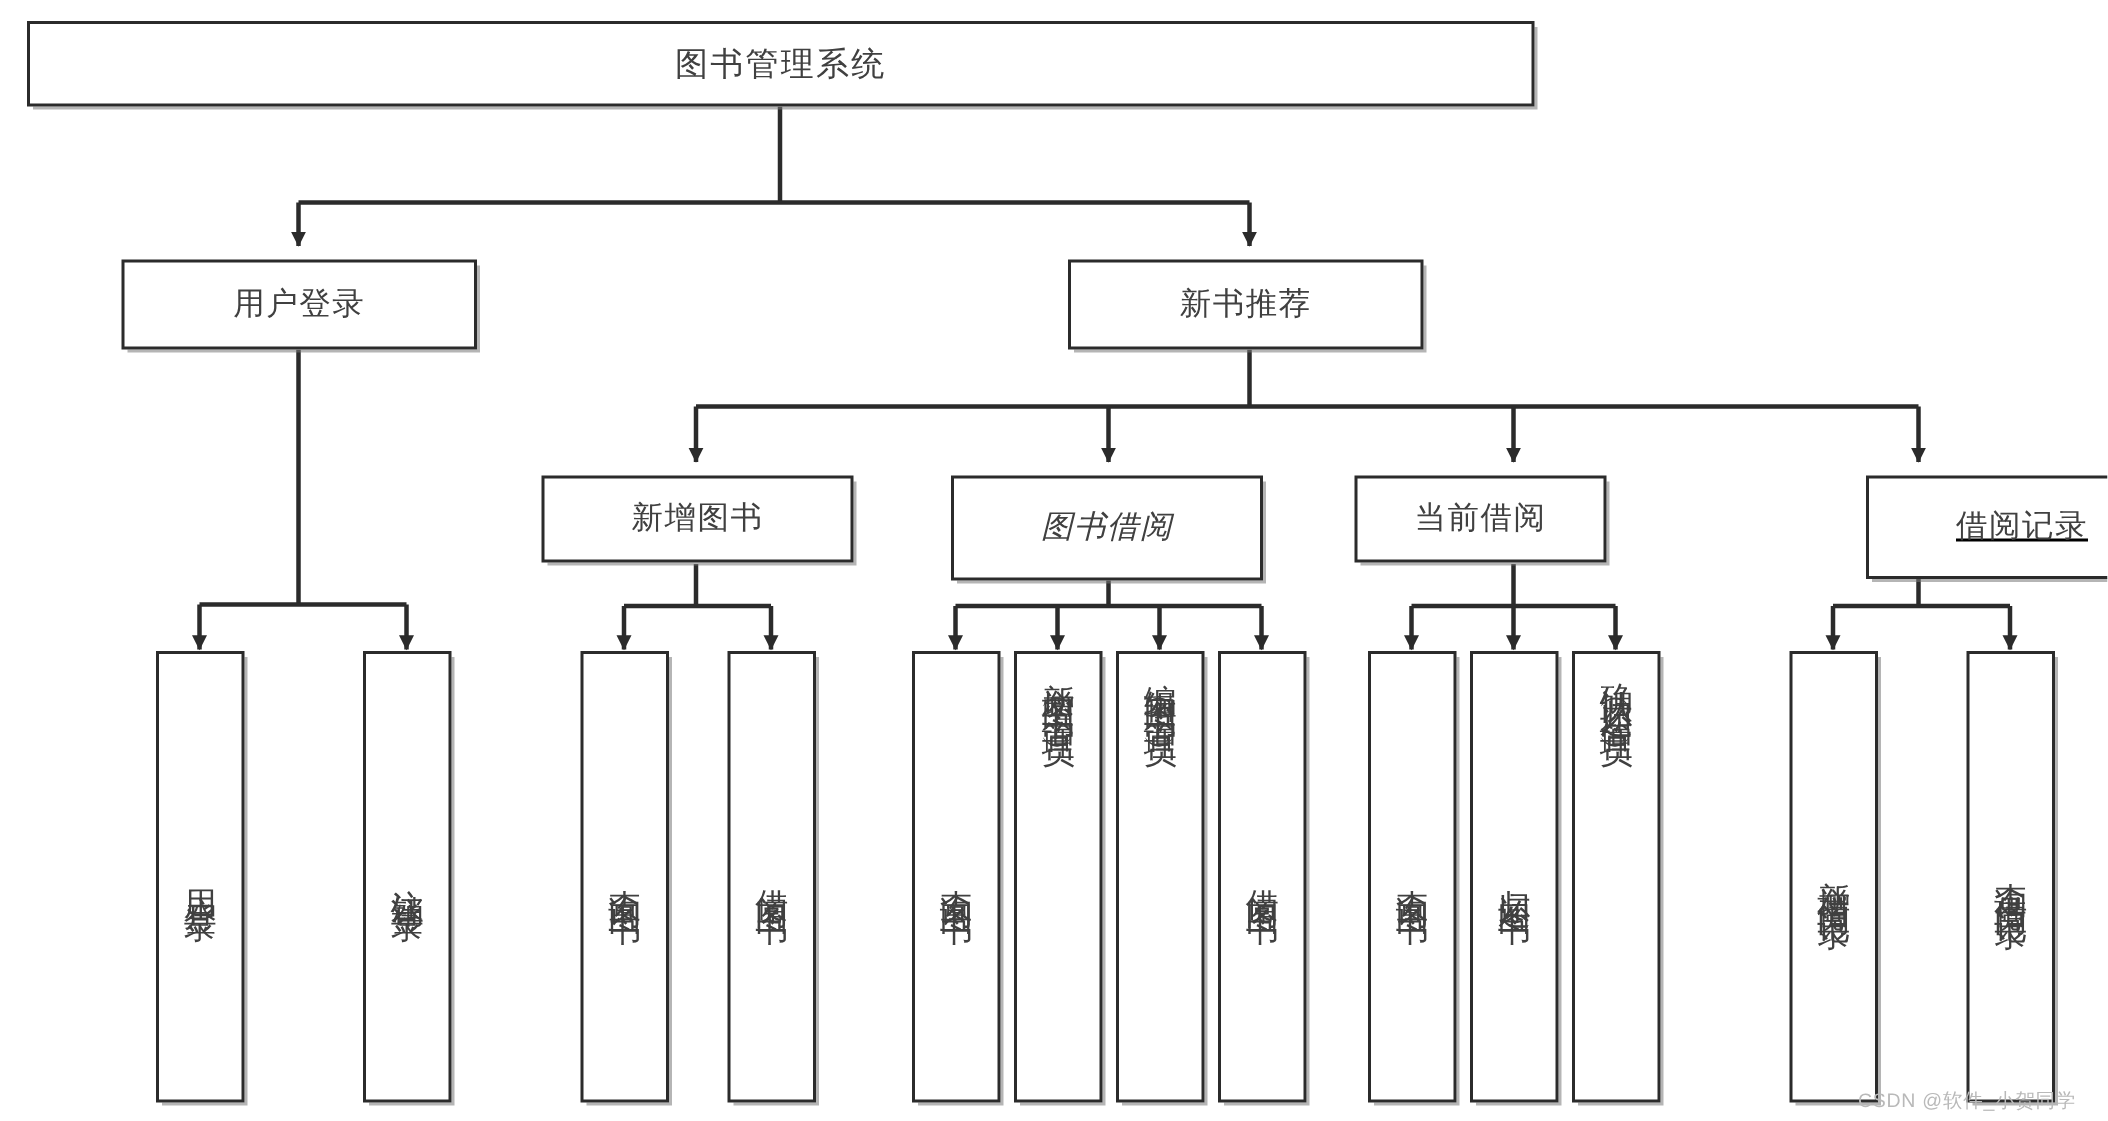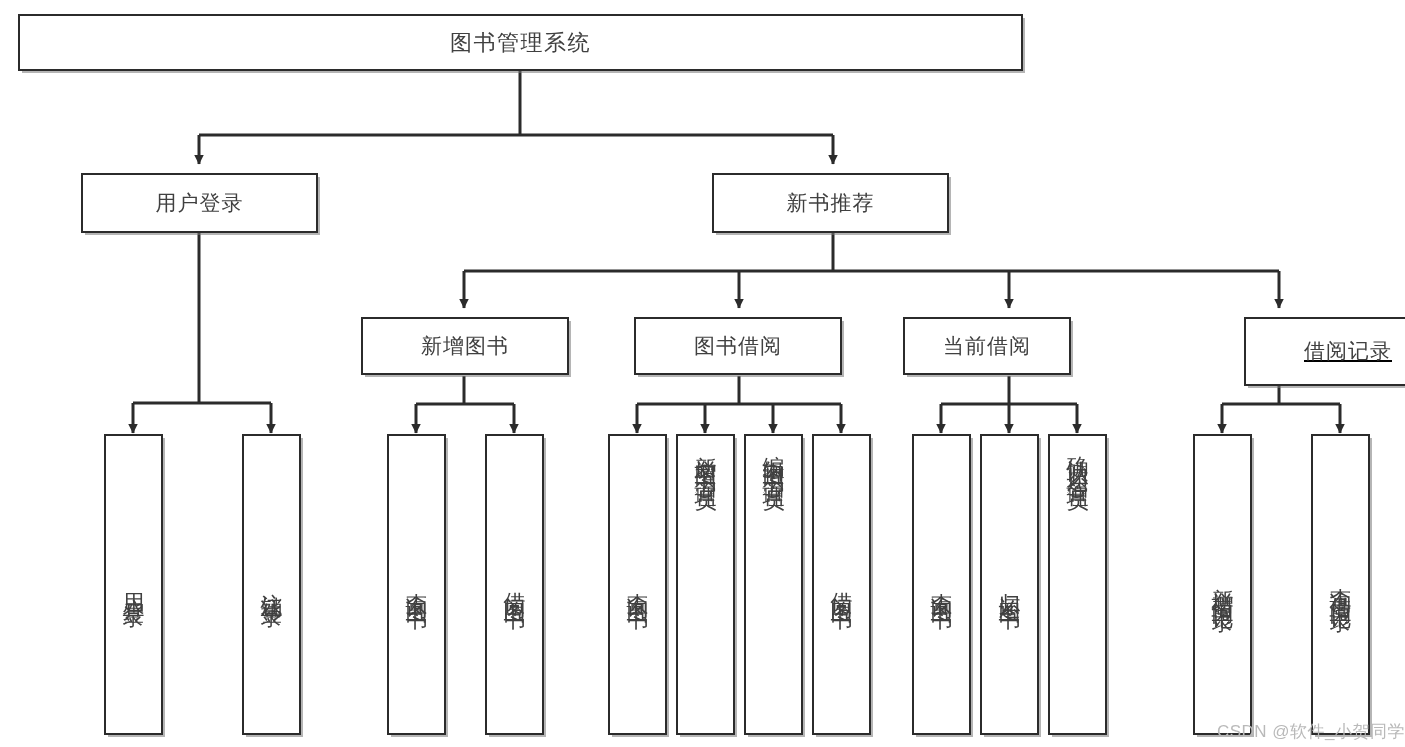--- a/index.html
+++ b/index.html
@@ -65,23 +65,23 @@
     line-height: 1;
     white-space: nowrap;
   }
   
   .node.v.center {
     align-items: center;
     padding-top: 0;
   }
   #watermark {
     position: absolute;
-    right: 0;
+    right: 21px;
     bottom: 4px;
-    font-size: 17px;
+    font-size: 13px;
     color: #b9b9b9;
     letter-spacing: 0.5px;
     white-space: nowrap;
   }
 </style>
 </head>
 <body>
 
 <div id="canvas">
 
@@ -144,21 +144,21 @@
   </div>
 
   <div class="node h" style="left:712px; top:173px; width:237px; height:60px;">
     <span class="node-label">新书推荐</span>
   </div>
 
   <div class="node h" style="left:361px; top:317px; width:208px; height:58px;">
     <span class="node-label">新增图书</span>
   </div>
 
-  <div class="node h" style="left:634px; top:317px; width:208px; height:58px;">
+  <div class="node h" style="left:634px; top:317px; width:208px; height:70px;font-style:italic;">
     <span class="node-label">图书借阅</span>
   </div>
 
   <div class="node h" style="left:903px; top:317px; width:168px; height:58px;">
     <span class="node-label">当前借阅</span>
   </div>
 
   <div class="node h" style="left:1244px; top:317px; width:208px; height:69px;text-decoration:underline;">
     <span class="node-label">借阅记录</span>
   </div>

